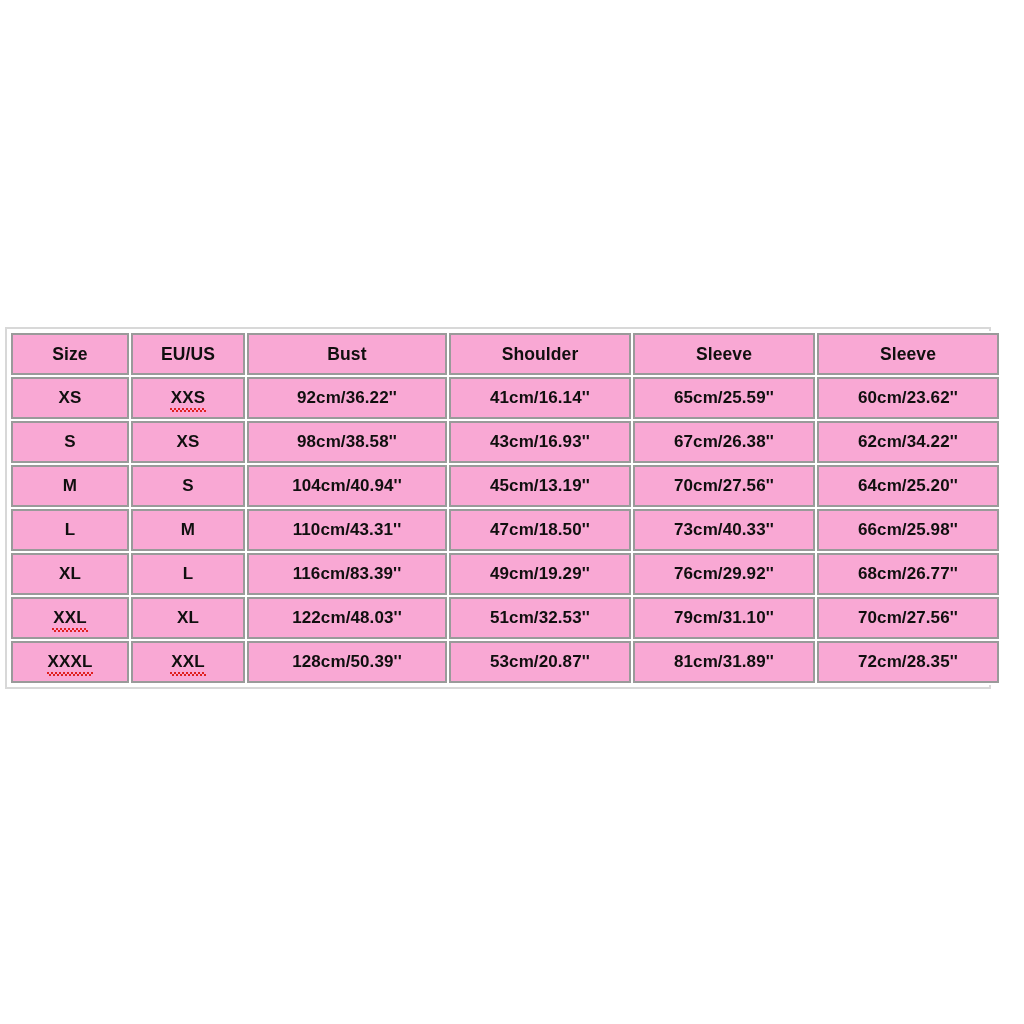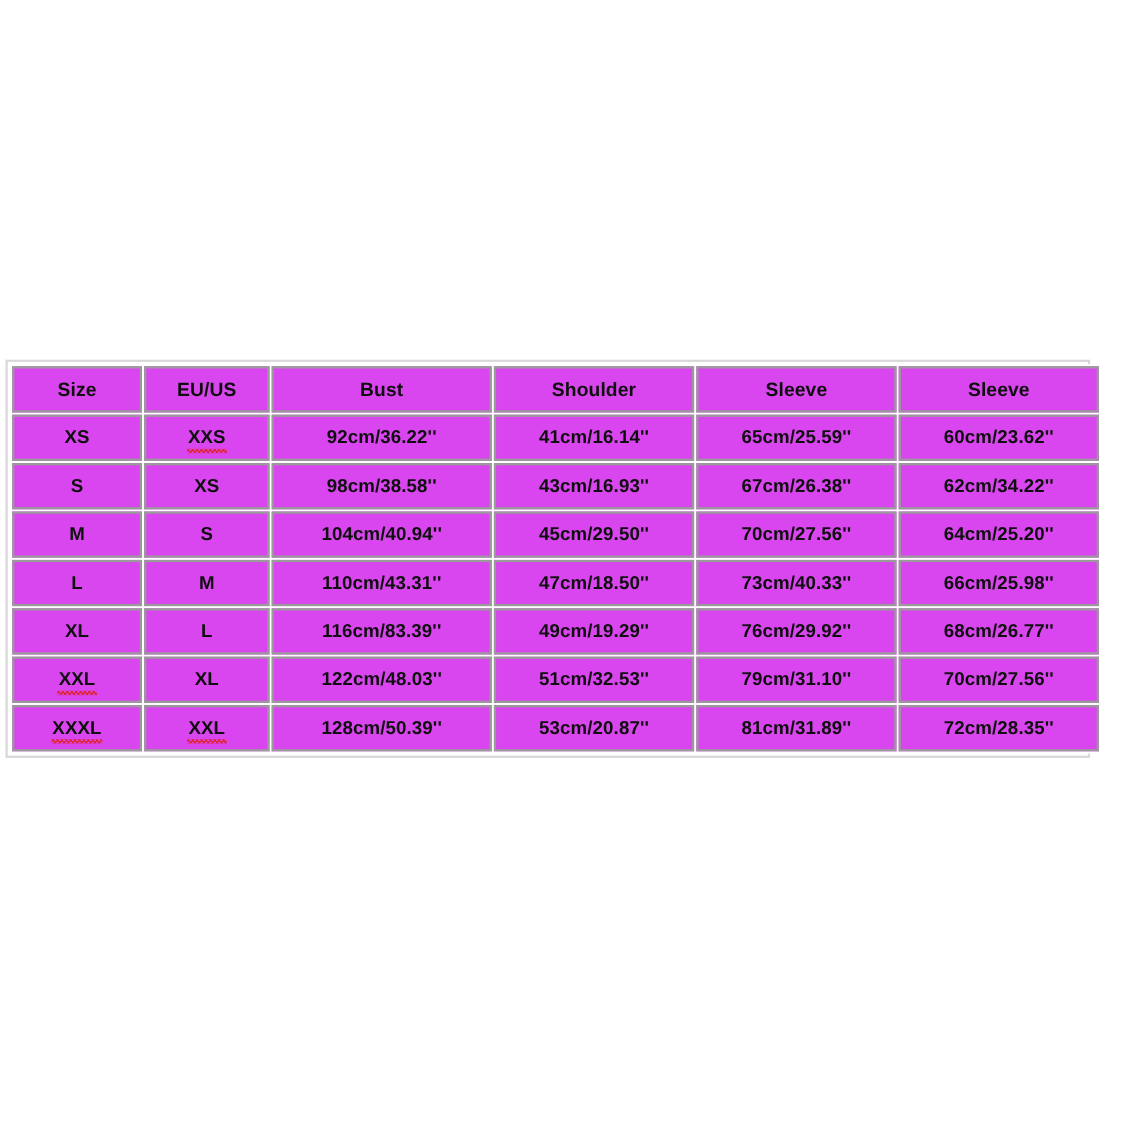--- a/index.html
+++ b/index.html
@@ -36,21 +36,21 @@
     width: 100%;
     height: 100%;
     border-collapse: separate;
     border-spacing: 2px;
     table-layout: fixed;
     background: #ffffff;
   }
 
   table.size-chart td {
     border: 2px solid #9a9a9a;
-    background: #d946ef;
+    background: #f9a8d4;
     text-align: center;
     vertical-align: middle;
     font-weight: bold;
     color: #100f0f;
     font-size: 17px;
     letter-spacing: 0.1px;
     padding: 0;
     box-sizing: border-box;
     height: 38px;
   }
@@ -126,21 +126,21 @@
             <td><span class="cell-text">XS</span></td>
             <td><span class="cell-text">98cm/38.58''</span></td>
             <td><span class="cell-text">43cm/16.93''</span></td>
             <td><span class="cell-text">67cm/26.38''</span></td>
             <td><span class="cell-text">62cm/34.22''</span></td>
           </tr>
           <tr>
             <td><span class="cell-text">M</span></td>
             <td><span class="cell-text">S</span></td>
             <td><span class="cell-text">104cm/40.94''</span></td>
-            <td><span class="cell-text">45cm/29.50''</span></td>
+            <td><span class="cell-text">45cm/13.19''</span></td>
             <td><span class="cell-text">70cm/27.56''</span></td>
             <td><span class="cell-text">64cm/25.20''</span></td>
           </tr>
           <tr>
             <td><span class="cell-text">L</span></td>
             <td><span class="cell-text">M</span></td>
             <td><span class="cell-text">110cm/43.31''</span></td>
             <td><span class="cell-text">47cm/18.50''</span></td>
             <td><span class="cell-text">73cm/40.33''</span></td>
             <td><span class="cell-text">66cm/25.98''</span></td>

